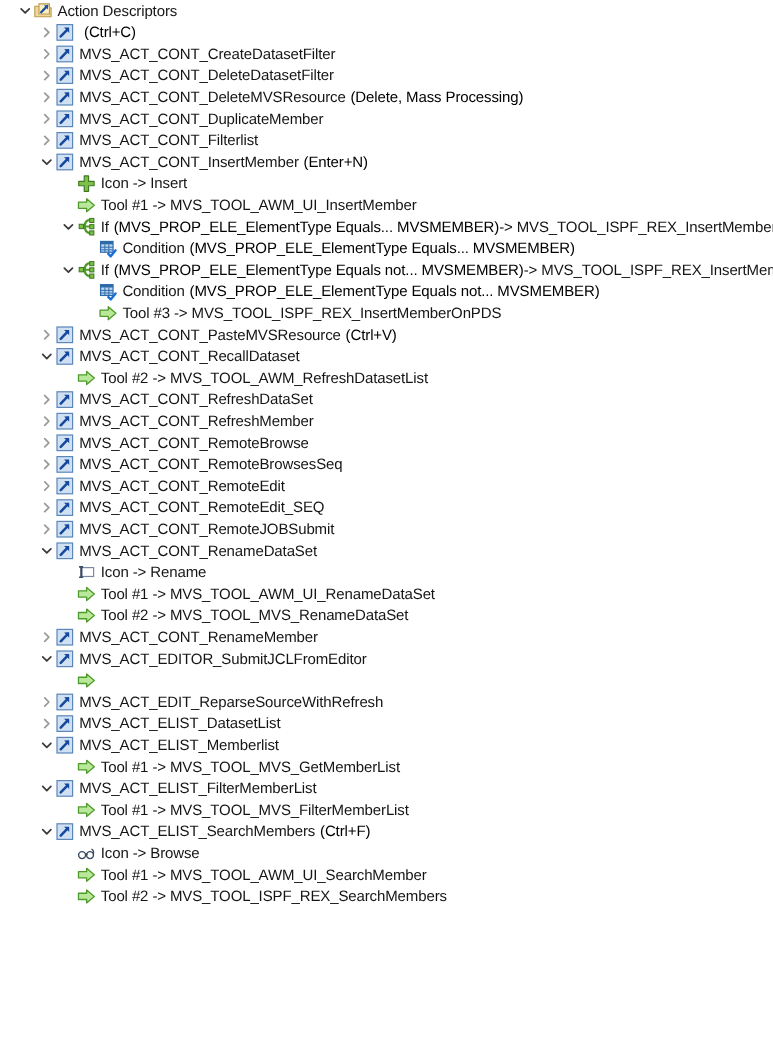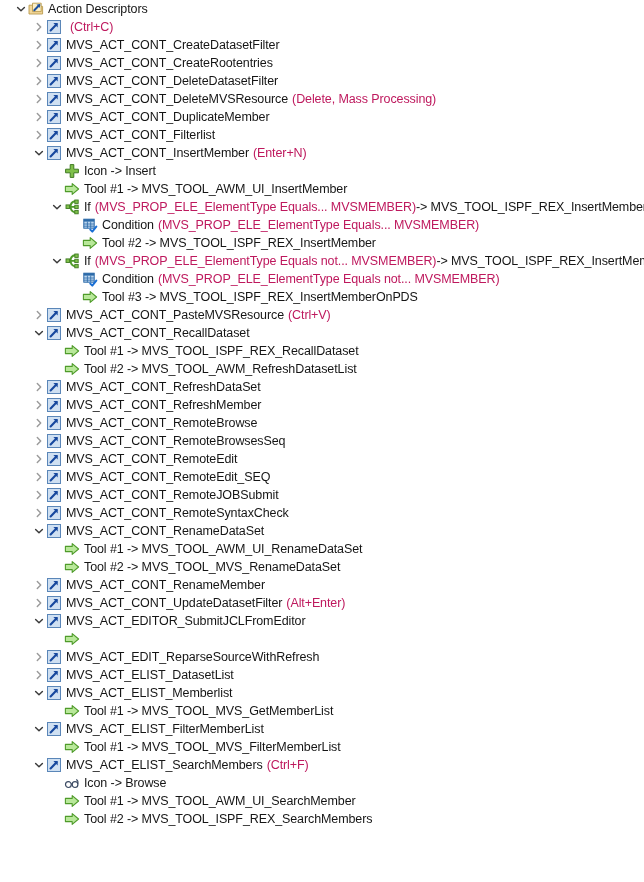--- a/index.html
+++ b/index.html
@@ -48,21 +48,21 @@
     margin-right: 4px;
   }
   .icon svg { display: block; }
   .label {
     font-size: 12.5px;
     color: #151515;
     letter-spacing: -0.1px;
   }
   .sub {
     font-size: 12.5px;
-    color: #be185d;
+    color: #000000;
     letter-spacing: -0.1px;
     margin-left: 4px;
   }
 </style>
 </head>
 <body>
 
 <div id="tree">
     <div class="row">
       <div style="width: 14px; min-width: 14px; height: 18px;"></div>
@@ -105,36 +105,20 @@
         </svg>
       </div>
       <div class="icon">
         <svg width="16" height="16" viewBox="0 0 16 16">
           <rect x="1.5" y="1.5" width="13" height="13" fill="#cfe0f2" stroke="#5a86b8" stroke-width="1"></rect>
           <path d="M4.6 11.4 L10.6 5.2" stroke="#16489e" stroke-width="2.1" stroke-linecap="round"></path>
           <path d="M11.6 3.9 L11.7 8.4 L7.4 4.0 Z" fill="#16489e"></path>
         </svg>
       </div>
       <span class="label">MVS_ACT_CONT_CreateDatasetFilter</span>
-    </div>
-    <div class="row">
-      <div style="width: 32px; min-width: 32px; height: 18px;"></div>
-      <div class="twisty">
-        <svg width="10" height="10" viewBox="0 0 10 10">
-          <path d="M3.3 1.6 L6.7 5 L3.3 8.4" fill="none" stroke="#9a9a9a" stroke-width="1.45" stroke-linecap="round" stroke-linejoin="round"></path>
-        </svg>
-      </div>
-      <div class="icon">
-        <svg width="16" height="16" viewBox="0 0 16 16">
-          <rect x="1.5" y="1.5" width="13" height="13" fill="#cfe0f2" stroke="#5a86b8" stroke-width="1"></rect>
-          <path d="M4.6 11.4 L10.6 5.2" stroke="#16489e" stroke-width="2.1" stroke-linecap="round"></path>
-          <path d="M11.6 3.9 L11.7 8.4 L7.4 4.0 Z" fill="#16489e"></path>
-        </svg>
-      </div>
-      <span class="label">MVS_ACT_CONT_CreateRootentries</span>
     </div>
     <div class="row">
       <div style="width: 32px; min-width: 32px; height: 18px;"></div>
       <div class="twisty">
         <svg width="10" height="10" viewBox="0 0 10 10">
           <path d="M3.3 1.6 L6.7 5 L3.3 8.4" fill="none" stroke="#9a9a9a" stroke-width="1.45" stroke-linecap="round" stroke-linejoin="round"></path>
         </svg>
       </div>
       <div class="icon">
         <svg width="16" height="16" viewBox="0 0 16 16">
@@ -260,30 +244,20 @@
           <rect x="1.8" y="2.2" width="10.4" height="9" fill="#bcd6ef" stroke="#2c6aa8" stroke-width="1"></rect>
           <rect x="1.8" y="2.2" width="10.4" height="2.4" fill="#2c6aa8"></rect>
           <path d="M5.4 4.6 L5.4 11.2 M8.7 4.6 L8.7 11.2 M1.8 7.0 L12.2 7.0 M1.8 9.2 L12.2 9.2" stroke="#2c6aa8" stroke-width="0.8"></path>
           <path d="M8.3 12.6 L10.3 14.6 L14.3 9.6" fill="none" stroke="#1a6fd4" stroke-width="2" stroke-linecap="round" stroke-linejoin="round"></path>
         </svg>
       </div>
       <span class="label">Condition</span>
       <span class="sub">(MVS_PROP_ELE_ElementType Equals... MVSMEMBER)</span>
     </div>
     <div class="row">
-      <div style="width: 68px; min-width: 68px; height: 18px;"></div>
-      <div class="twisty"></div>
-      <div class="icon">
-        <svg width="16" height="16" viewBox="0 0 16 16">
-          <path d="M1.4 5.4 L8.2 5.4 L8.2 2.6 L14.6 8 L8.2 13.4 L8.2 10.6 L1.4 10.6 Z" fill="#b9e89a" stroke="#4f9b2a" stroke-width="1.1" stroke-linejoin="round"></path>
-        </svg>
-      </div>
-      <span class="label">Tool #2 -&gt; MVS_TOOL_ISPF_REX_InsertMember</span>
-    </div>
-    <div class="row">
       <div style="width: 50px; min-width: 50px; height: 18px;"></div>
       <div class="twisty">
         <svg width="10" height="10" viewBox="0 0 10 10">
           <path d="M1.6 3.4 L5 6.8 L8.4 3.4" fill="none" stroke="#3c3c3c" stroke-width="1.45" stroke-linecap="round" stroke-linejoin="round"></path>
         </svg>
       </div>
       <div class="icon">
         <svg width="16" height="16" viewBox="0 0 16 16">
           <path d="M10.8 2.3 C7.2 2.9 6.6 5.0 6.6 7.6 C6.6 10.5 7.4 12.6 10.8 13.4" fill="none" stroke="#4f9b2a" stroke-width="1.9" stroke-linecap="round"></path>
           <path d="M6.6 7.8 L11.0 7.8" stroke="#4f9b2a" stroke-width="1.7" stroke-linecap="round"></path>
@@ -355,30 +329,20 @@
       <span class="label">MVS_ACT_CONT_RecallDataset</span>
     </div>
     <div class="row">
       <div style="width: 50px; min-width: 50px; height: 18px;"></div>
       <div class="twisty"></div>
       <div class="icon">
         <svg width="16" height="16" viewBox="0 0 16 16">
           <path d="M1.4 5.4 L8.2 5.4 L8.2 2.6 L14.6 8 L8.2 13.4 L8.2 10.6 L1.4 10.6 Z" fill="#b9e89a" stroke="#4f9b2a" stroke-width="1.1" stroke-linejoin="round"></path>
         </svg>
       </div>
-      <span class="label">Tool #1 -&gt; MVS_TOOL_ISPF_REX_RecallDataset</span>
-    </div>
-    <div class="row">
-      <div style="width: 50px; min-width: 50px; height: 18px;"></div>
-      <div class="twisty"></div>
-      <div class="icon">
-        <svg width="16" height="16" viewBox="0 0 16 16">
-          <path d="M1.4 5.4 L8.2 5.4 L8.2 2.6 L14.6 8 L8.2 13.4 L8.2 10.6 L1.4 10.6 Z" fill="#b9e89a" stroke="#4f9b2a" stroke-width="1.1" stroke-linejoin="round"></path>
-        </svg>
-      </div>
       <span class="label">Tool #2 -&gt; MVS_TOOL_AWM_RefreshDatasetList</span>
     </div>
     <div class="row">
       <div style="width: 32px; min-width: 32px; height: 18px;"></div>
       <div class="twisty">
         <svg width="10" height="10" viewBox="0 0 10 10">
           <path d="M3.3 1.6 L6.7 5 L3.3 8.4" fill="none" stroke="#9a9a9a" stroke-width="1.45" stroke-linecap="round" stroke-linejoin="round"></path>
         </svg>
       </div>
       <div class="icon">
@@ -483,53 +447,49 @@
           <path d="M4.6 11.4 L10.6 5.2" stroke="#16489e" stroke-width="2.1" stroke-linecap="round"></path>
           <path d="M11.6 3.9 L11.7 8.4 L7.4 4.0 Z" fill="#16489e"></path>
         </svg>
       </div>
       <span class="label">MVS_ACT_CONT_RemoteJOBSubmit</span>
     </div>
     <div class="row">
       <div style="width: 32px; min-width: 32px; height: 18px;"></div>
       <div class="twisty">
         <svg width="10" height="10" viewBox="0 0 10 10">
-          <path d="M3.3 1.6 L6.7 5 L3.3 8.4" fill="none" stroke="#9a9a9a" stroke-width="1.45" stroke-linecap="round" stroke-linejoin="round"></path>
-        </svg>
-      </div>
-      <div class="icon">
-        <svg width="16" height="16" viewBox="0 0 16 16">
-          <rect x="1.5" y="1.5" width="13" height="13" fill="#cfe0f2" stroke="#5a86b8" stroke-width="1"></rect>
-          <path d="M4.6 11.4 L10.6 5.2" stroke="#16489e" stroke-width="2.1" stroke-linecap="round"></path>
-          <path d="M11.6 3.9 L11.7 8.4 L7.4 4.0 Z" fill="#16489e"></path>
-        </svg>
-      </div>
-      <span class="label">MVS_ACT_CONT_RemoteSyntaxCheck</span>
-    </div>
-    <div class="row">
-      <div style="width: 32px; min-width: 32px; height: 18px;"></div>
-      <div class="twisty">
-        <svg width="10" height="10" viewBox="0 0 10 10">
           <path d="M1.6 3.4 L5 6.8 L8.4 3.4" fill="none" stroke="#3c3c3c" stroke-width="1.45" stroke-linecap="round" stroke-linejoin="round"></path>
         </svg>
       </div>
       <div class="icon">
         <svg width="16" height="16" viewBox="0 0 16 16">
           <rect x="1.5" y="1.5" width="13" height="13" fill="#cfe0f2" stroke="#5a86b8" stroke-width="1"></rect>
           <path d="M4.6 11.4 L10.6 5.2" stroke="#16489e" stroke-width="2.1" stroke-linecap="round"></path>
           <path d="M11.6 3.9 L11.7 8.4 L7.4 4.0 Z" fill="#16489e"></path>
         </svg>
       </div>
       <span class="label">MVS_ACT_CONT_RenameDataSet</span>
     </div>
     <div class="row">
       <div style="width: 50px; min-width: 50px; height: 18px;"></div>
       <div class="twisty"></div>
       <div class="icon">
         <svg width="16" height="16" viewBox="0 0 16 16">
+          <rect x="4.4" y="4.0" width="9.6" height="7.4" fill="#ffffff" stroke="#7b8aa0" stroke-width="1"></rect>
+          <path d="M3.6 3.4 L3.6 12.0" stroke="#3b4a63" stroke-width="1.5"></path>
+          <path d="M1.9 3.4 L5.3 3.4 M1.9 12.0 L5.3 12.0" stroke="#3b4a63" stroke-width="1.3"></path>
+        </svg>
+      </div>
+      <span class="label">Icon -&gt; Rename</span>
+    </div>
+    <div class="row">
+      <div style="width: 50px; min-width: 50px; height: 18px;"></div>
+      <div class="twisty"></div>
+      <div class="icon">
+        <svg width="16" height="16" viewBox="0 0 16 16">
           <path d="M1.4 5.4 L8.2 5.4 L8.2 2.6 L14.6 8 L8.2 13.4 L8.2 10.6 L1.4 10.6 Z" fill="#b9e89a" stroke="#4f9b2a" stroke-width="1.1" stroke-linejoin="round"></path>
         </svg>
       </div>
       <span class="label">Tool #1 -&gt; MVS_TOOL_AWM_UI_RenameDataSet</span>
     </div>
     <div class="row">
       <div style="width: 50px; min-width: 50px; height: 18px;"></div>
       <div class="twisty"></div>
       <div class="icon">
         <svg width="16" height="16" viewBox="0 0 16 16">
@@ -546,37 +506,20 @@
         </svg>
       </div>
       <div class="icon">
         <svg width="16" height="16" viewBox="0 0 16 16">
           <rect x="1.5" y="1.5" width="13" height="13" fill="#cfe0f2" stroke="#5a86b8" stroke-width="1"></rect>
           <path d="M4.6 11.4 L10.6 5.2" stroke="#16489e" stroke-width="2.1" stroke-linecap="round"></path>
           <path d="M11.6 3.9 L11.7 8.4 L7.4 4.0 Z" fill="#16489e"></path>
         </svg>
       </div>
       <span class="label">MVS_ACT_CONT_RenameMember</span>
-    </div>
-    <div class="row">
-      <div style="width: 32px; min-width: 32px; height: 18px;"></div>
-      <div class="twisty">
-        <svg width="10" height="10" viewBox="0 0 10 10">
-          <path d="M3.3 1.6 L6.7 5 L3.3 8.4" fill="none" stroke="#9a9a9a" stroke-width="1.45" stroke-linecap="round" stroke-linejoin="round"></path>
-        </svg>
-      </div>
-      <div class="icon">
-        <svg width="16" height="16" viewBox="0 0 16 16">
-          <rect x="1.5" y="1.5" width="13" height="13" fill="#cfe0f2" stroke="#5a86b8" stroke-width="1"></rect>
-          <path d="M4.6 11.4 L10.6 5.2" stroke="#16489e" stroke-width="2.1" stroke-linecap="round"></path>
-          <path d="M11.6 3.9 L11.7 8.4 L7.4 4.0 Z" fill="#16489e"></path>
-        </svg>
-      </div>
-      <span class="label">MVS_ACT_CONT_UpdateDatasetFilter</span>
-      <span class="sub">(Alt+Enter)</span>
     </div>
     <div class="row">
       <div style="width: 32px; min-width: 32px; height: 18px;"></div>
       <div class="twisty">
         <svg width="10" height="10" viewBox="0 0 10 10">
           <path d="M1.6 3.4 L5 6.8 L8.4 3.4" fill="none" stroke="#3c3c3c" stroke-width="1.45" stroke-linecap="round" stroke-linejoin="round"></path>
         </svg>
       </div>
       <div class="icon">
         <svg width="16" height="16" viewBox="0 0 16 16">

